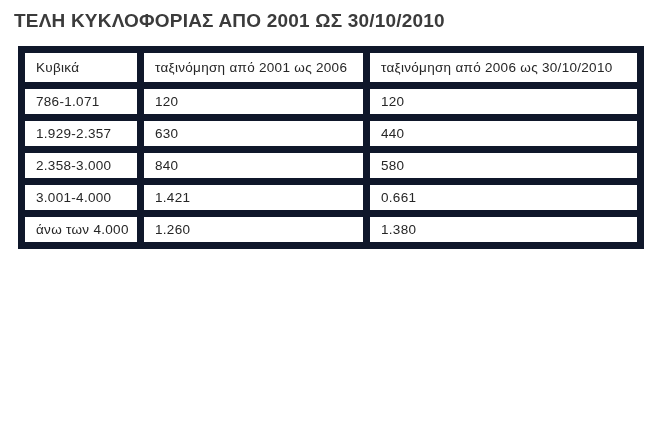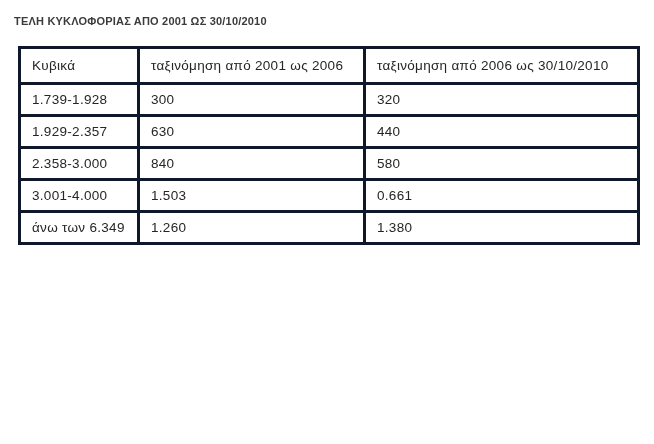--- a/index.html
+++ b/index.html
@@ -8,38 +8,38 @@
     background: #ffffff;
   }
   body {
     width: 654px;
     height: 444px;
     font-family: "Liberation Sans", sans-serif;
     overflow: hidden;
   }
   .page-title {
     margin: 11px 0 0 14px;
-    font-size: 11px;
+    font-size: 19px;
     font-weight: bold;
     color: #3b3b3b;
     letter-spacing: 0.2px;
     line-height: 20px;
   }
   table.fees-table {
     border-collapse: collapse;
     margin: 15px 0 0 18px;
     table-layout: fixed;
     background: #ffffff;
   }
   table.fees-table col.c1 { width: 119px; }
   table.fees-table col.c2 { width: 226px; }
   table.fees-table col.c3 { width: 274px; }
   table.fees-table th,
   table.fees-table td {
-    border: 3px solid #0f172a;
+    border: 7px solid #0f172a;
     font-size: 13.5px;
     font-weight: normal;
     color: #262626;
     text-align: left;
     vertical-align: middle;
     padding: 0 4px 0 11px;
     letter-spacing: 0.3px;
     white-space: nowrap;
     overflow: hidden;
   }
@@ -59,38 +59,38 @@
   </colgroup>
   <thead>
     <tr>
       <th>Κυβικά</th>
       <th>ταξινόμηση από 2001 ως 2006</th>
       <th>ταξινόμηση από 2006 ως 30/10/2010</th>
     </tr>
   </thead>
   <tbody>
       <tr>
-        <td>1.739-1.928</td>
-        <td>300</td>
-        <td>320</td>
+        <td>786-1.071</td>
+        <td>120</td>
+        <td>120</td>
       </tr>
       <tr>
         <td>1.929-2.357</td>
         <td>630</td>
         <td>440</td>
       </tr>
       <tr>
         <td>2.358-3.000</td>
         <td>840</td>
         <td>580</td>
       </tr>
       <tr>
         <td>3.001-4.000</td>
-        <td>1.503</td>
+        <td>1.421</td>
         <td>0.661</td>
       </tr>
       <tr>
-        <td>άνω των 6.349</td>
+        <td>άνω των 4.000</td>
         <td>1.260</td>
         <td>1.380</td>
       </tr>
     </tbody>
 </table>
 
 </body></html>

